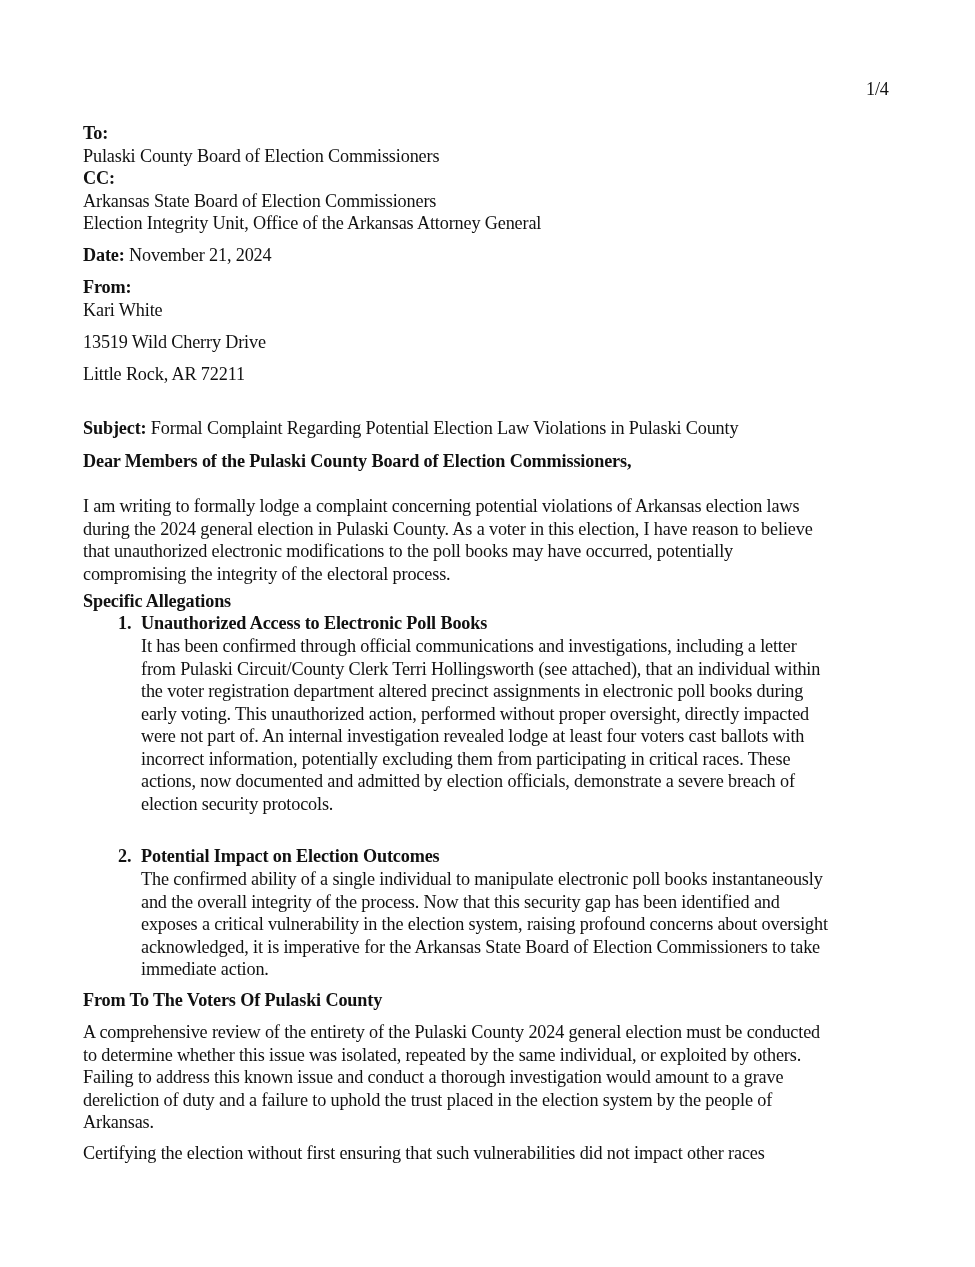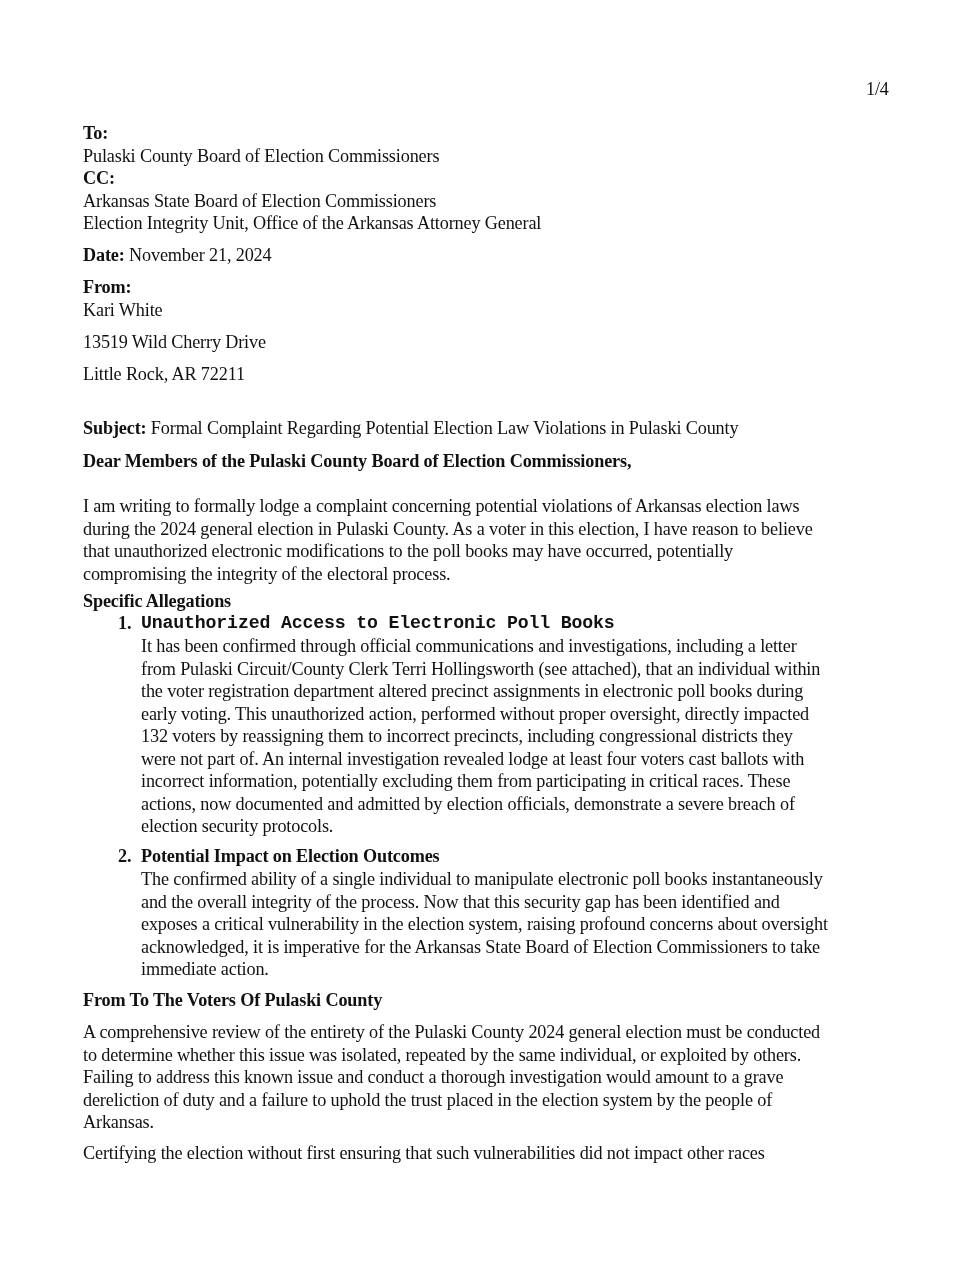--- a/index.html
+++ b/index.html
@@ -50,27 +50,26 @@
   <div class="abs para" style="top:459px;margin-top:36px;">
     <span class="line">I am writing to formally lodge a complaint concerning potential violations of Arkansas election laws</span>
     <span class="line">during the 2024 general election in Pulaski County. As a voter in this election, I have reason to believe</span>
     <span class="line">that unauthorized electronic modifications to the poll books may have occurred, potentially</span>
     <span class="line">compromising the integrity of the electoral process.</span>
   </div>
 
   <div class="abs para b" style="top:580px;margin-top:10px;">Specific Allegations</div>
 
   <div class="abs item-num" style="top:612px;">1.</div>
-  <div class="abs item-body b" style="top:612px;font-family:Liberation Mono, monospace;">Unauthorized Access to Electronic Poll Books</div>
+  <div class="abs item-body b" style="top:612px;">Unauthorized Access to Electronic Poll Books</div>
   <div class="abs item-body" style="top:635px;">
     <span class="line">It has been confirmed through official communications and investigations, including a letter</span>
     <span class="line">from Pulaski Circuit/County Clerk Terri Hollingsworth (see attached), that an individual within</span>
     <span class="line">the voter registration department altered precinct assignments in electronic poll books during</span>
     <span class="line">early voting. This unauthorized action, performed without proper oversight, directly impacted</span>
-    <span class="line">132 voters by reassigning them to incorrect precincts, including congressional districts they</span>
     <span class="line">were not part of. An internal investigation revealed lodge at least four voters cast ballots with</span>
     <span class="line">incorrect information, potentially excluding them from participating in critical races. These</span>
     <span class="line">actions, now documented and admitted by election officials, demonstrate a severe breach of</span>
     <span class="line">election security protocols.</span>
   </div>
 
   <div class="abs item-num" style="top:845px;">2.</div>
   <div class="abs item-body b" style="top:845px;">Potential Impact on Election Outcomes</div>
   <div class="abs item-body" style="top:868px;">
     <span class="line">The confirmed ability of a single individual to manipulate electronic poll books instantaneously</span>

